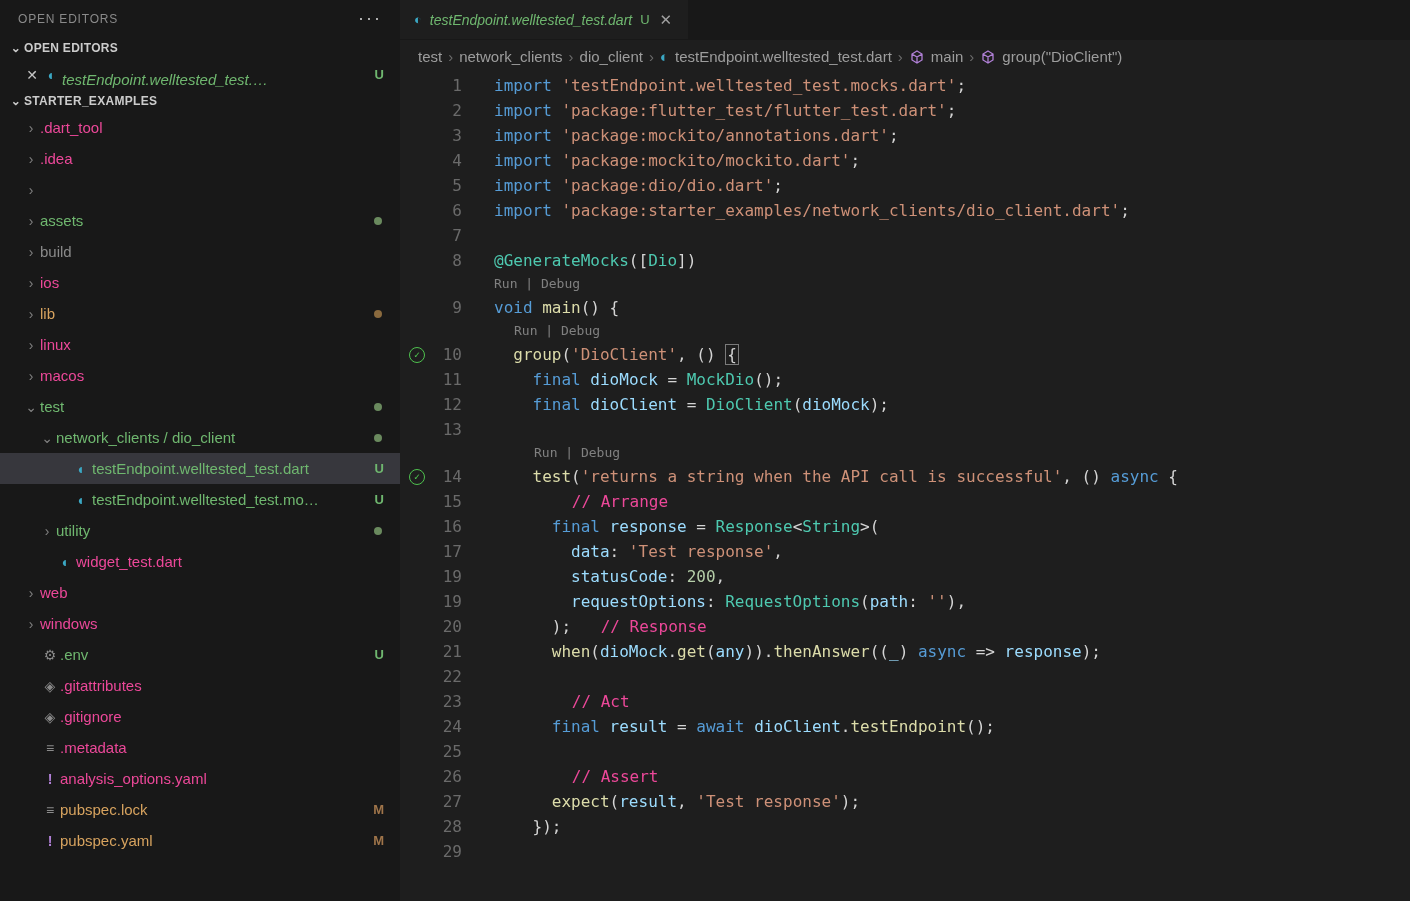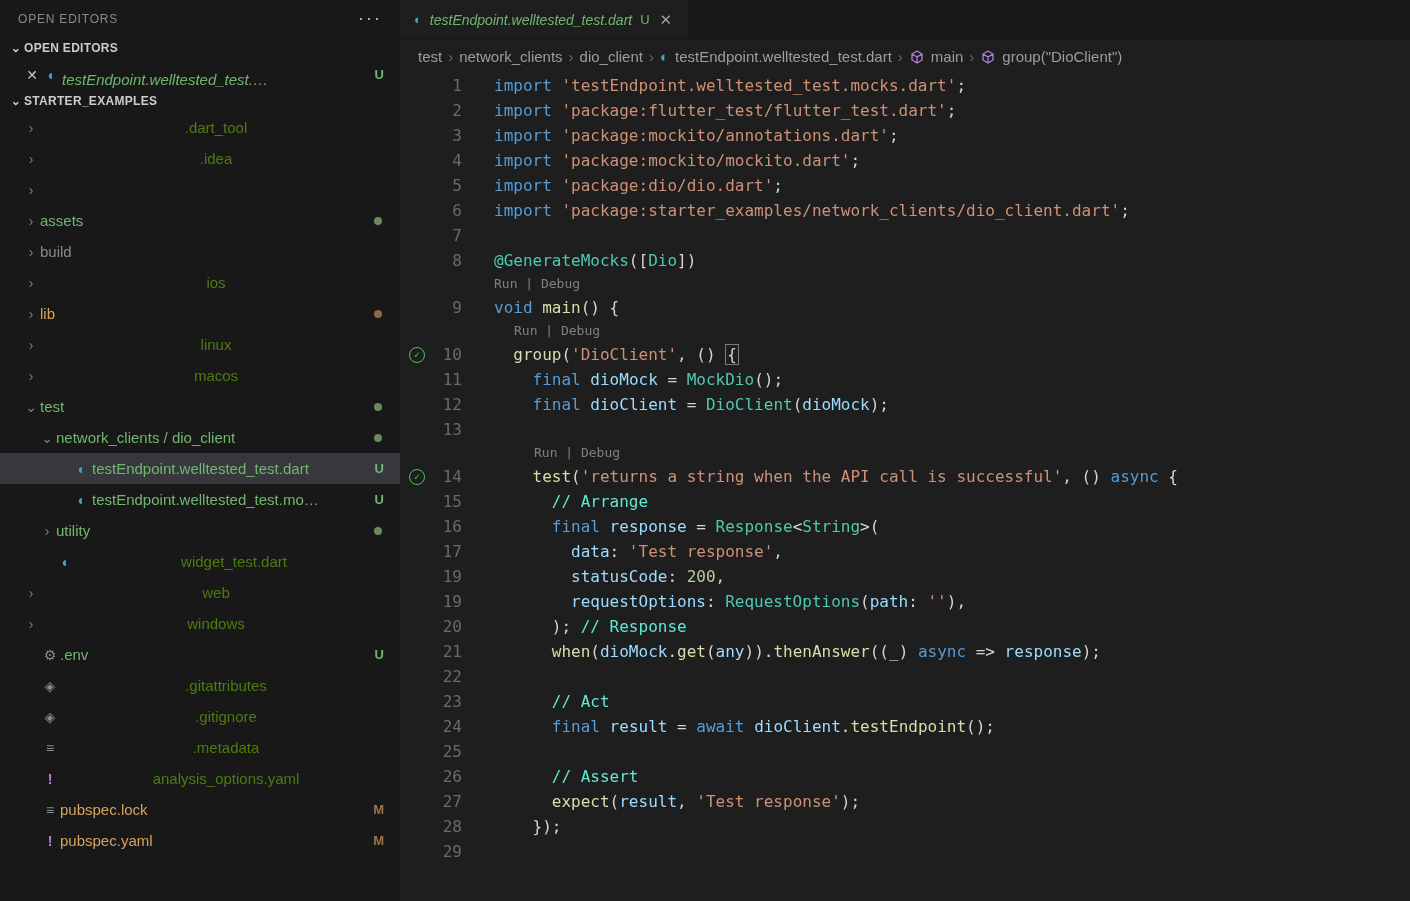--- a/index.html
+++ b/index.html
@@ -58,21 +58,21 @@
 .tree-item.selected { background: #37373d; }
 .tree-item .chev { width: 18px; display: inline-flex; justify-content: center; color: #808080; font-size: 14px; }
 .tree-item .icon { width: 20px; display: inline-flex; justify-content: center; font-size: 14px; }
 .tree-item .label { flex: 1; white-space: nowrap; overflow: hidden; text-overflow: ellipsis; }
 .tree-item .badge { margin-left: auto; padding-right: 8px; font-weight: 600; font-size: 13px; }
 .tree-item .dot { width: 8px; height: 8px; border-radius: 50%; margin-right: 10px; }
 
 .green { color: #6fb76f; }
 .orange { color: #d7a35f; }
 .gray { color: #8a8a8a; }
-.white { color: #4d7c0f; text-align: center; }
+.white { color: #ec4899; }
 .modified { color: #a0754a; }
 .untracked { color: #6fb76f; }
 
 .dot.green-dot { background: #6a8a5e; }
 .dot.orange-dot { background: #8a6a3e; }
 
 
 .editor { flex: 1; display: flex; flex-direction: column; background: #1e1e1e; }
 
 .tabbar { display: flex; align-items: stretch; height: 40px; background: #181818; border-bottom: 1px solid #181818; }
@@ -112,21 +112,21 @@
 .code .codeline { height: 25px; }
 .codelens { color: #808080; font-size: 13px; height: 22px; line-height: 22px; }
 
 
 .kw { color: #569cd6; }
 .str { color: #ce9178; }
 .cls { color: #4ec9b0; }
 .fn { color: #dcdcaa; }
 .var { color: #9cdcfe; }
 .num { color: #b5cea8; }
-.cmt { color: #5eead4; }
+.cmt { color: #ec4899; margin-left: 20px; }
 .punc { color: #d4d4d4; }
 .ann { color: #4ec9b0; }
 .param { color: #9cdcfe; }
 
 svg { display: block; }
 </style>
 </head>
 <body>
 
 <div class="app">

